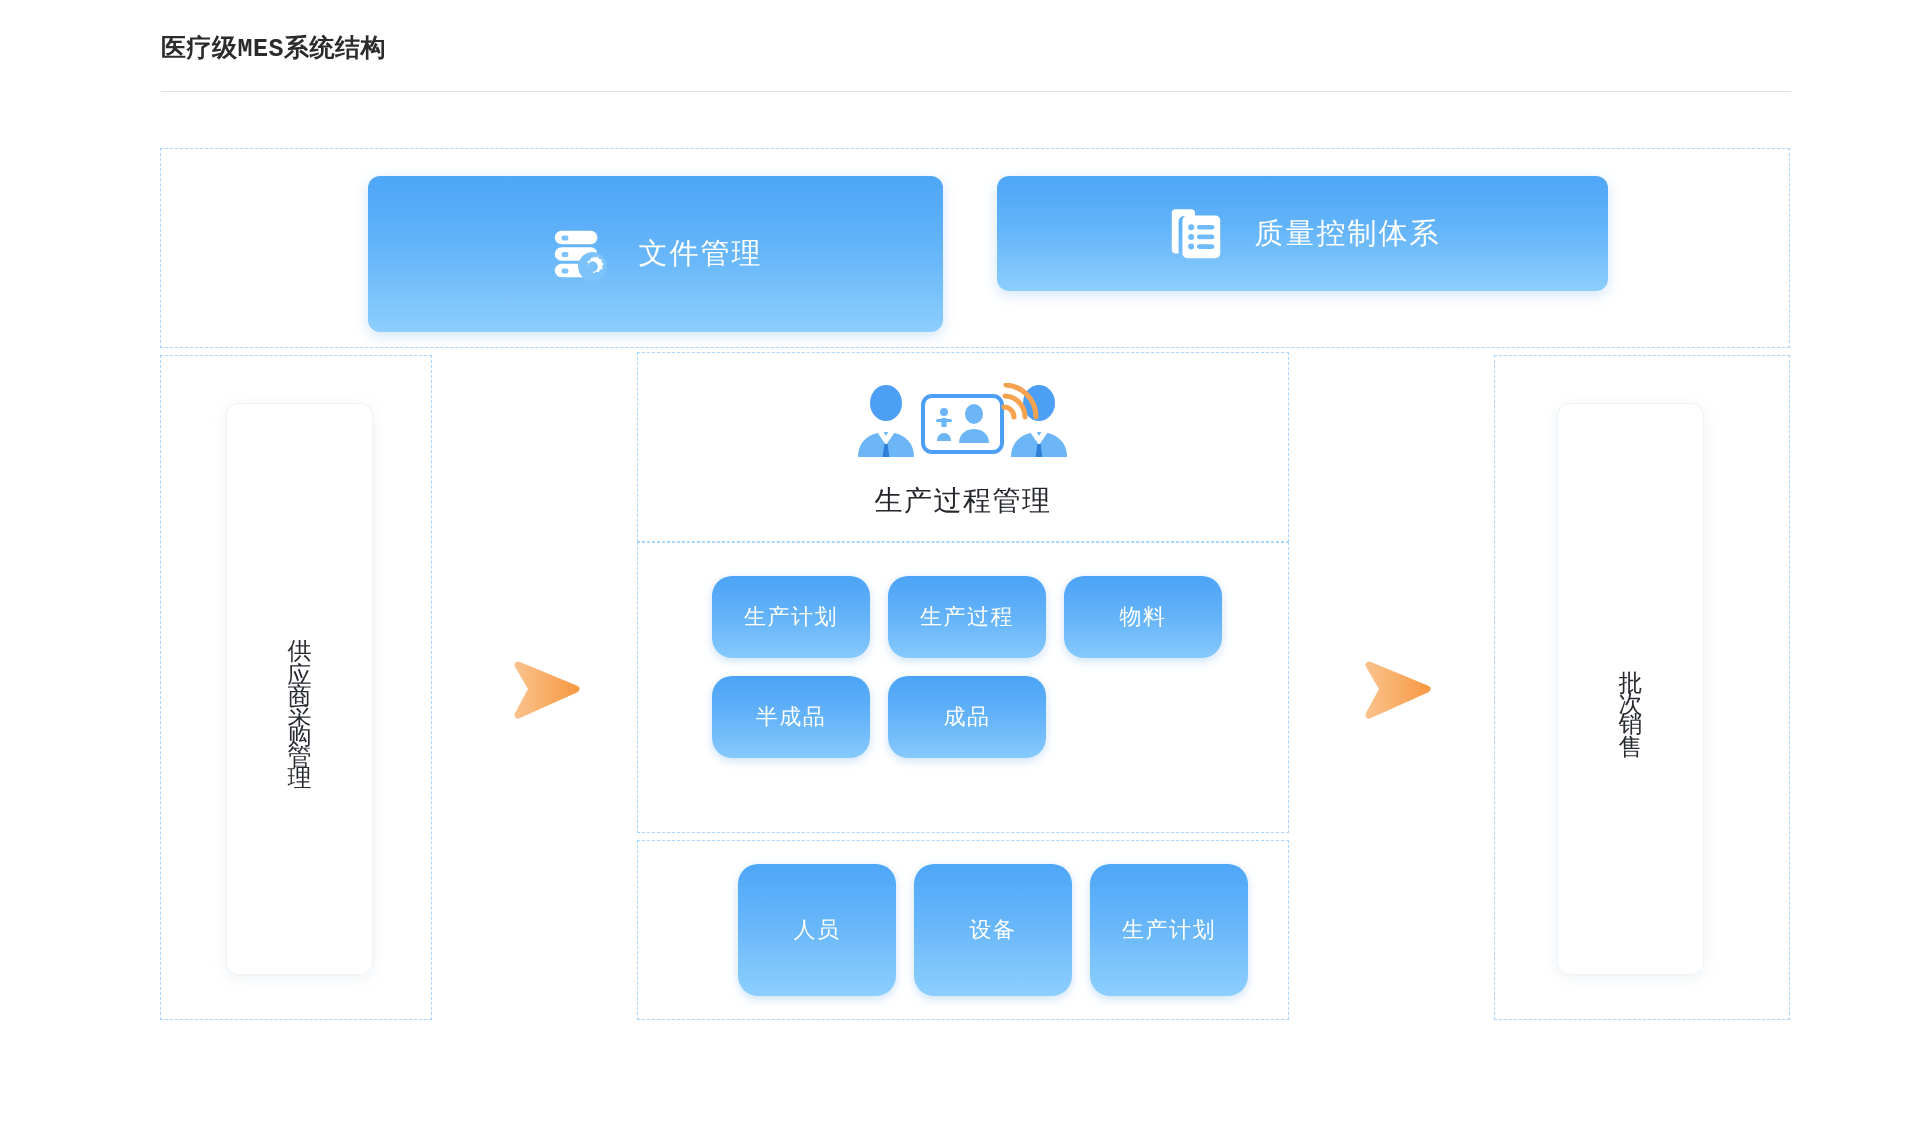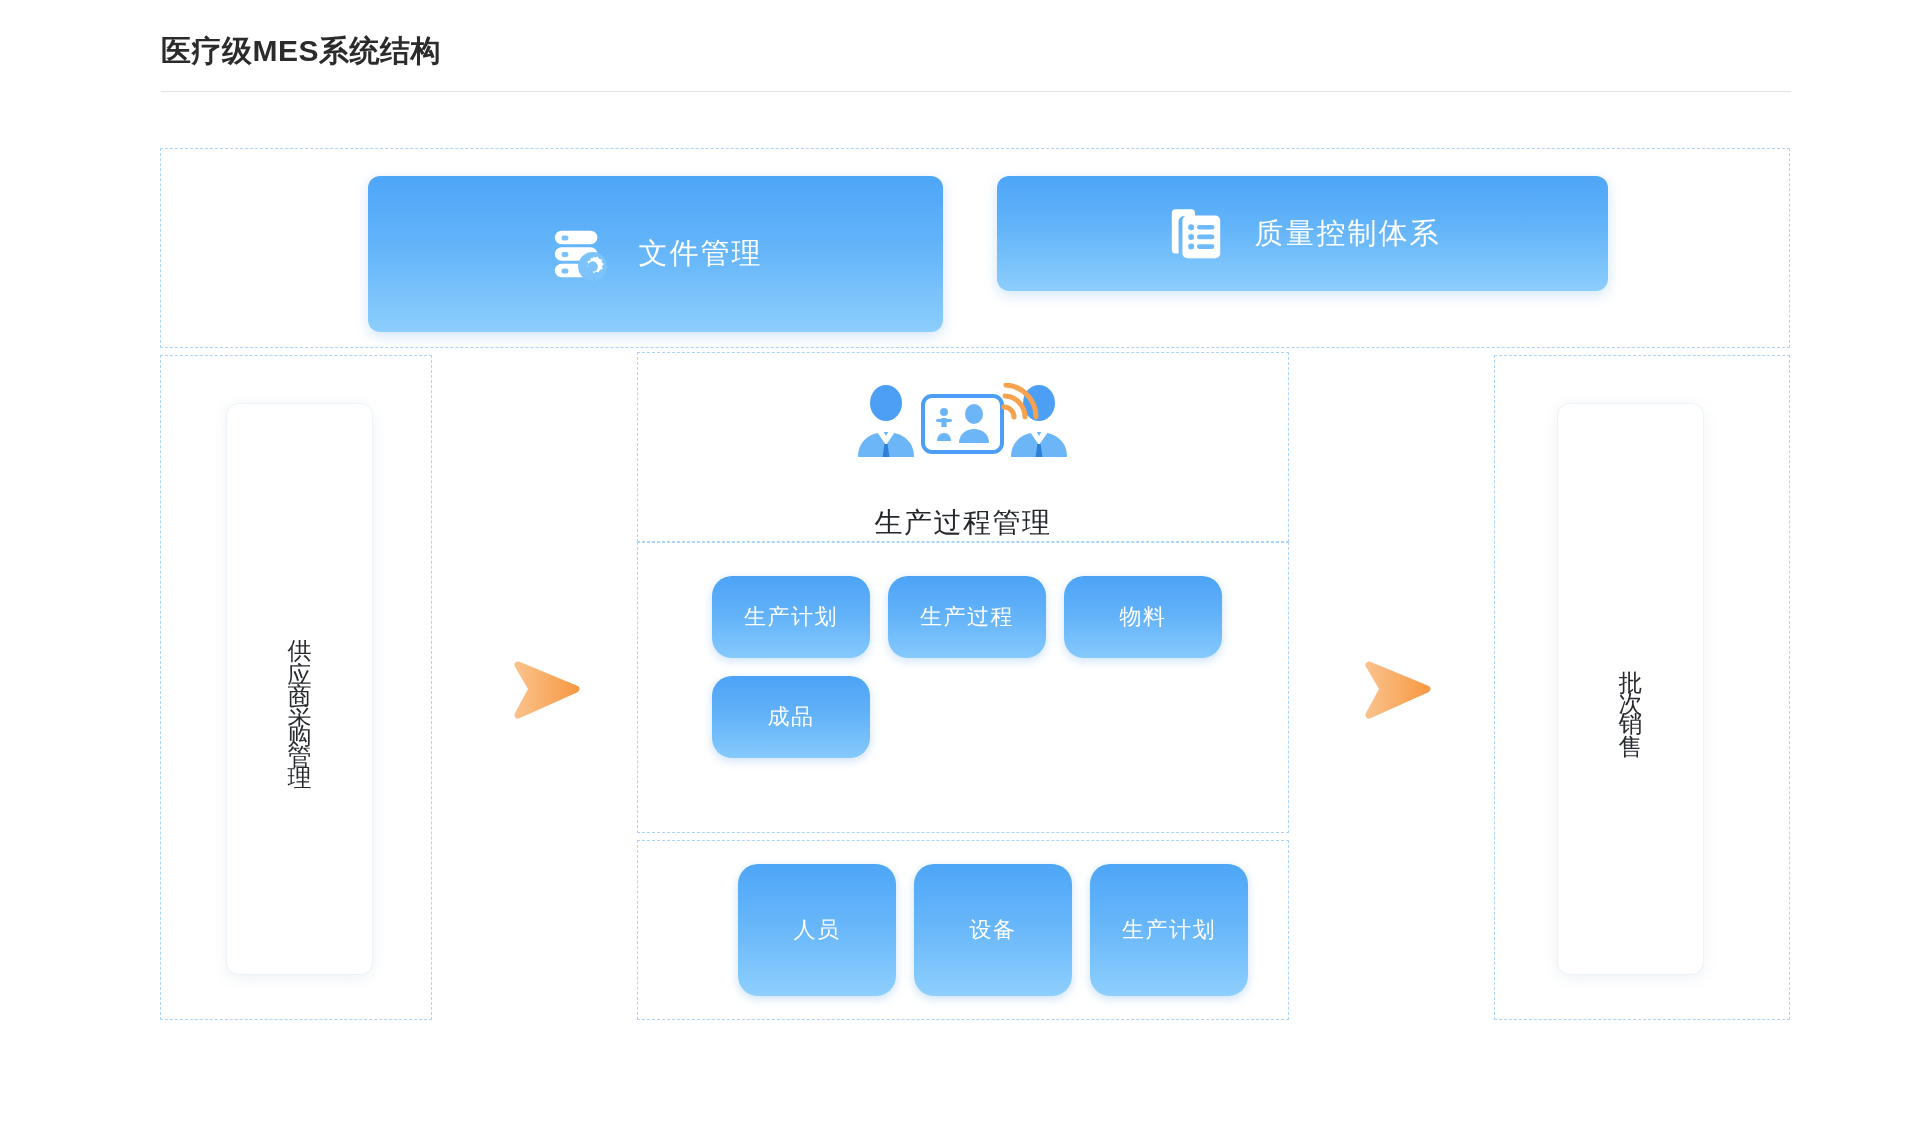--- a/index.html
+++ b/index.html
@@ -23,25 +23,26 @@
   .header {
     position: absolute;
     left: 0; top: 0;
     width: 1920px;
     height: 98px;
   }
   .header-title {
     position: absolute;
     left: 161px;
     top: 31px;
-    font-size: 30px;
+    font-size: 25px;
     font-weight: 700;
     color: #2b2b2b;
     letter-spacing: 0.5px;
     white-space: nowrap;
+    font-family: Liberation Mono, monospace;
   }
   .header-rule {
     position: absolute;
     left: 161px;
     top: 91px;
     width: 1630px;
     height: 1px;
     background: #e2e2e2;
   }
 
@@ -120,21 +121,21 @@
   .center-icon-wrap {
     position: absolute;
     left: 855px;
     top: 383px;
     width: 215px;
     height: 78px;
   }
   .center-title {
     position: absolute;
     left: 637px;
-    top: 504px;
+    top: 482px;
     width: 652px;
     text-align: center;
     font-size: 28px;
     color: #24272b;
     letter-spacing: 1.5px;
   }
 
   
   .tile-grid {
     position: absolute;
@@ -275,20 +276,21 @@
       <path d="M151 2a32 32 0 0 1 30 32" fill="none" stroke="#f7a24f" stroke-width="5" stroke-linecap="round"></path>
     </svg>
   </div>
 
   <div class="center-title">生产过程管理</div>
 
   <div class="tile-grid grid-mid">
     <div class="tile">生产计划</div>
     <div class="tile">生产过程</div>
     <div class="tile">物料</div>
+    <div class="tile">半成品</div>
     <div class="tile">成品</div>
   </div>
 
   <div class="tile-grid grid-bot">
     <div class="tile">人员</div>
     <div class="tile">设备</div>
     <div class="tile">生产计划</div>
   </div>
 
 </div>

